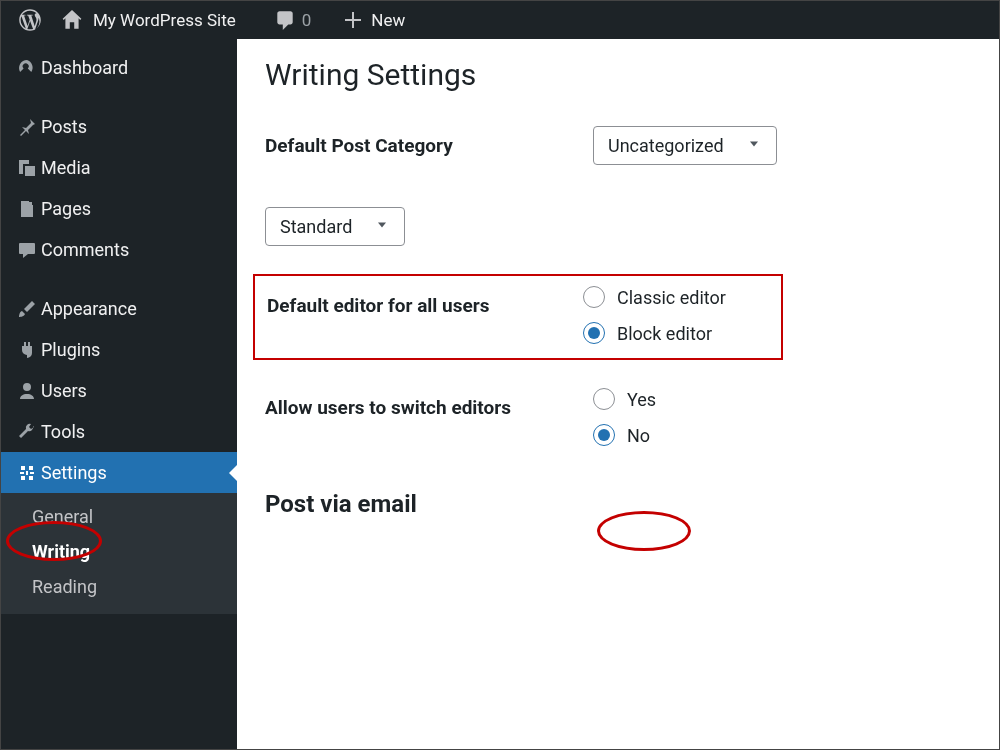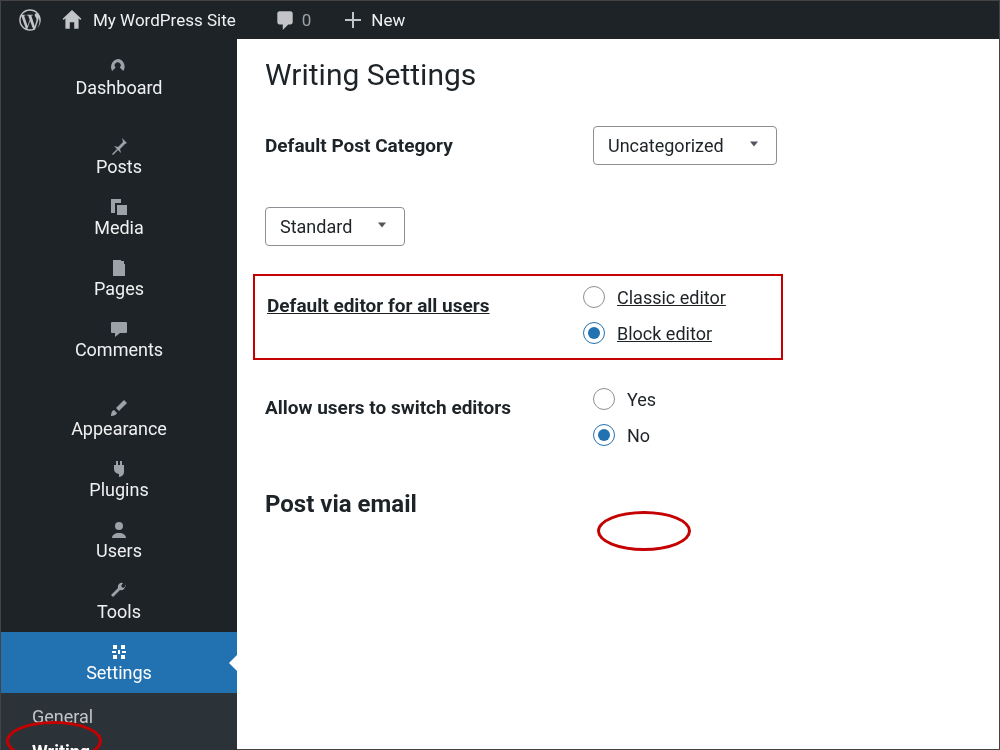--- a/index.html
+++ b/index.html
@@ -31,21 +31,20 @@
     background:#1d2327;
     color:#f0f0f1;
     padding-top:8px;
     font-size:18px;
   }
   .menu-item {
     display:flex; align-items:center;
     padding: 10px 12px;
     color:#f0f0f1;
     cursor:pointer;
-    flex-direction:column;
   }
   .menu-item.sep { margin-top:18px; }
   .menu-item .micon { width:28px; display:flex; align-items:center; justify-content:center; }
   .menu-item .micon svg { fill:#9ca2a7; }
   .menu-item.active {
     background:#2271b1;
     color:#fff;
     position:relative;
     font-weight:400;
   }
@@ -106,21 +105,20 @@
   }
   .radio.checked { border:1px solid #2271b1; }
   .radio.checked::after {
     content:""; width:12px; height:12px; border-radius:50%; background:#2271b1;
   }
   .redbox {
     border:2px solid #c40000;
     padding:10px 0 14px 0;
     margin: -14px 0 28px -12px;
     width: 530px;
-    text-decoration: underline;
   }
   .redbox .form-row { margin-bottom:0; padding-left:12px;}
   h2.section { font-size:24px; font-weight:700; margin:18px 0 18px 0; }
   p.desc { font-size:17px; color:#3c434a; line-height:1.6; }
   code {
     background:#f0f0f1;
     padding:3px 8px;
     font-family: Menlo, Consolas, monospace;
     font-size:16px;
   }

